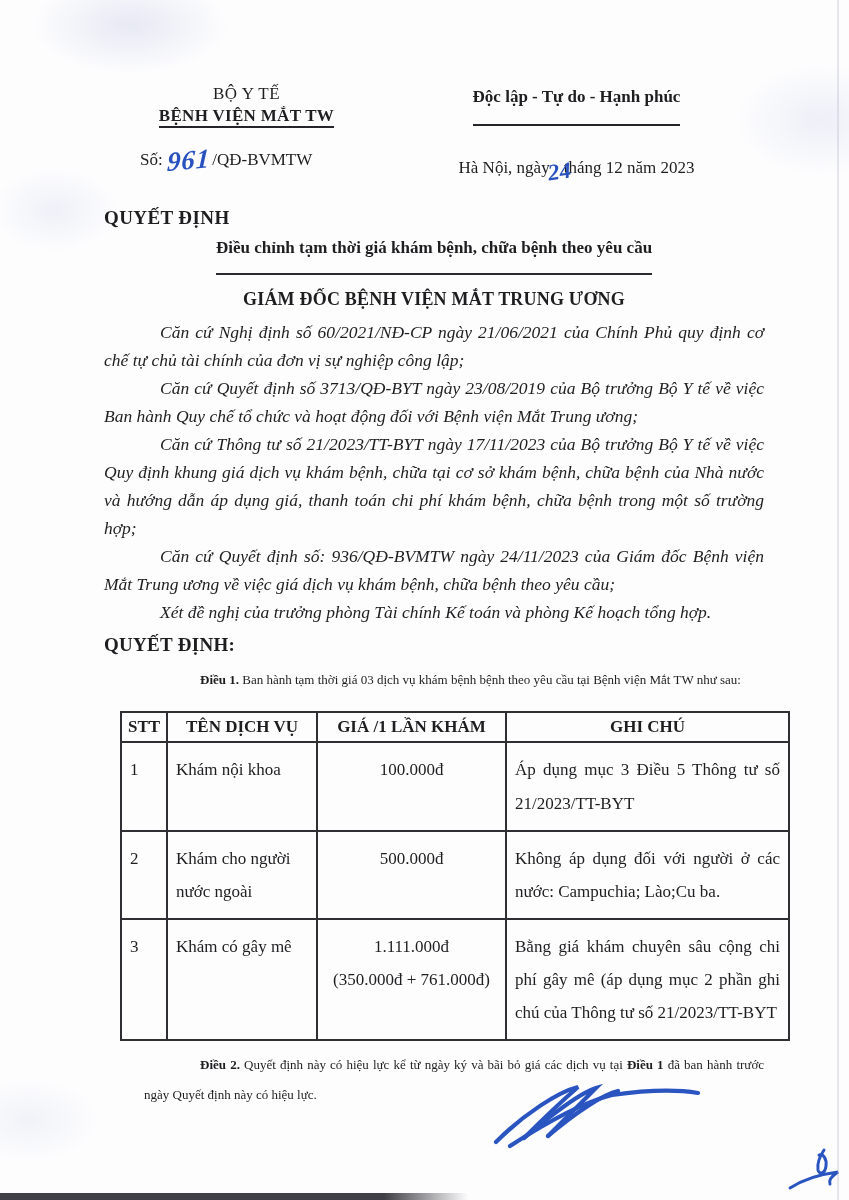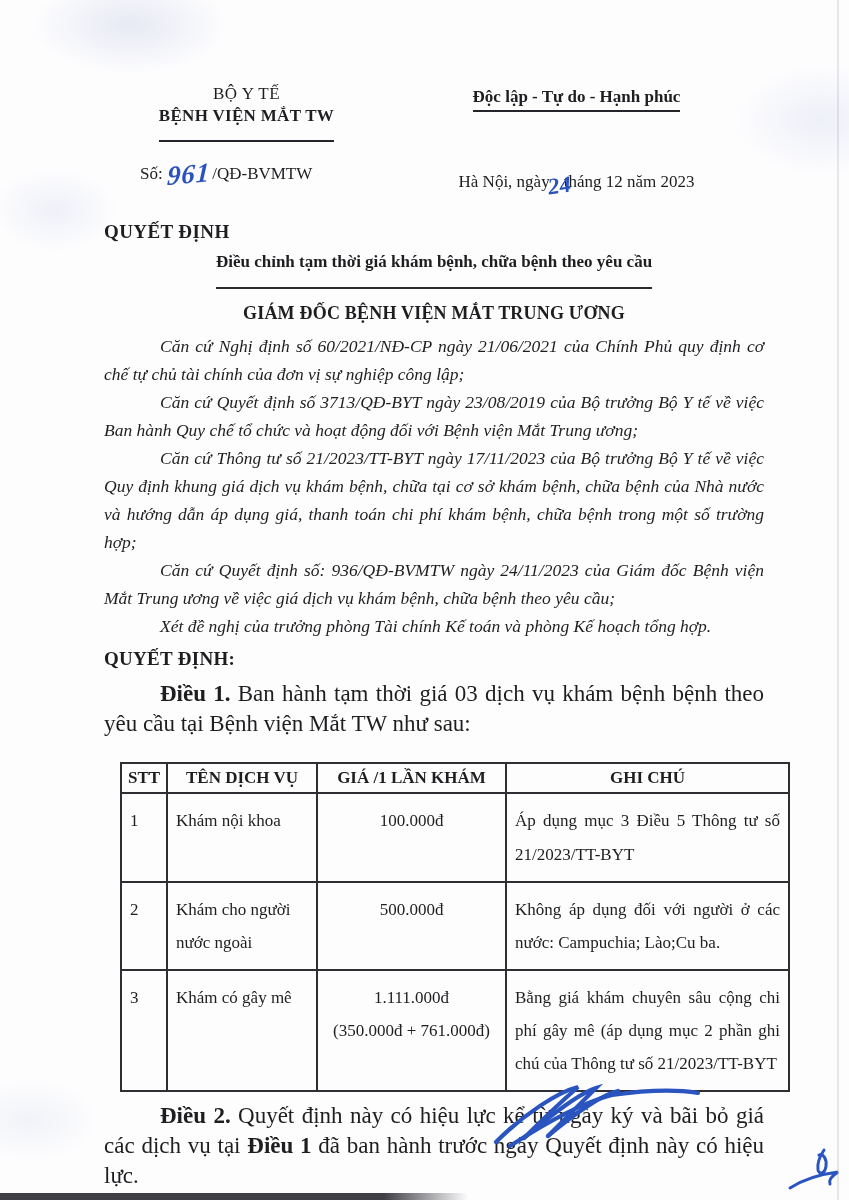--- a/index.html
+++ b/index.html
@@ -22,24 +22,24 @@
     content:"";position:absolute;top:0;right:10px;width:2px;height:100%;
     background:rgba(160,165,185,.25);
   }
   .content{position:absolute;left:104px;top:84px;width:660px;}
   
   .hdr{display:flex;width:100%;}
   .hdr-left{width:285px;text-align:center;}
   .hdr-right{flex:1;text-align:center;}
   .org-parent{font-size:17px;letter-spacing:.5px;}
   .org-name{display:inline-block;font-size:17px;font-weight:bold;letter-spacing:.3px;
-    border-bottom:2px solid #24242a;padding-bottom:14px;margin-top:2px;}
+    border-bottom:2px solid #24242a;padding-bottom:0;margin-top:2px;}
   .motto1{font-size:17px;font-weight:bold;letter-spacing:.2px;}
   .motto2{display:inline-block;font-size:17px;font-weight:bold;
-    border-bottom:2px solid #24242a;padding-bottom:3px;margin-top:3px;}
+    border-bottom:2px solid #24242a;padding-bottom:17px;margin-top:3px;}
   .num-row{display:flex;margin-top:22px;}
   .num-left{width:285px;text-align:left;padding-left:36px;font-size:17px;box-sizing:border-box;}
   .num-right{flex:1;text-align:center;font-size:17px;padding-top:8px;}
   .hand{color:#2a52be;}
   .hand-no{display:inline-block;font-size:27px;font-weight:bold;font-style:italic;
     transform:rotate(-5deg) skewX(-8deg);margin:-8px 2px -6px 4px;vertical-align:-4px;letter-spacing:1px;}
   .hand-day{display:inline-block;font-size:23px;font-weight:bold;font-style:italic;
     transform:rotate(-8deg);margin:0 -7px -4px -2px;vertical-align:-6px;}
   
   .t-main{margin-top:26px;font-size:19px;font-weight:bold;letter-spacing:.4px;}
@@ -47,21 +47,21 @@
   .t-sub{display:inline-block;font-size:17px;font-weight:bold;
     border-bottom:2px solid #2b2b2f;padding-bottom:15px;}
   .t-auth{margin-top:14px;text-align:center;font-size:18px;font-weight:bold;letter-spacing:.2px;}
   
   .preamble p{
     margin:0;font-style:italic;font-size:17.5px;line-height:28px;
     text-align:justify;text-indent:56px;
   }
   .preamble{margin-top:8px;}
   .dec-heading{text-align:left;font-size:19px;font-weight:bold;margin-top:8px;letter-spacing:.3px;}
-  .article{margin-top:9px;font-size:23px;line-height:30px;text-align:justify;text-indent:56px;}
+  .article{margin-top:9px;font-size:13px;line-height:30px;text-align:justify;text-indent:56px;margin-left:40px;}
   .article .lbl{font-weight:bold;}
   
   table.price{
     border-collapse:collapse;margin-top:16px;margin-left:16px;width:669px;
     table-layout:fixed;font-size:17px;
   }
   table.price th,table.price td{
     border:2px solid #2e2e33;padding:10px 8px;line-height:1.95;
     overflow:hidden;
   }

